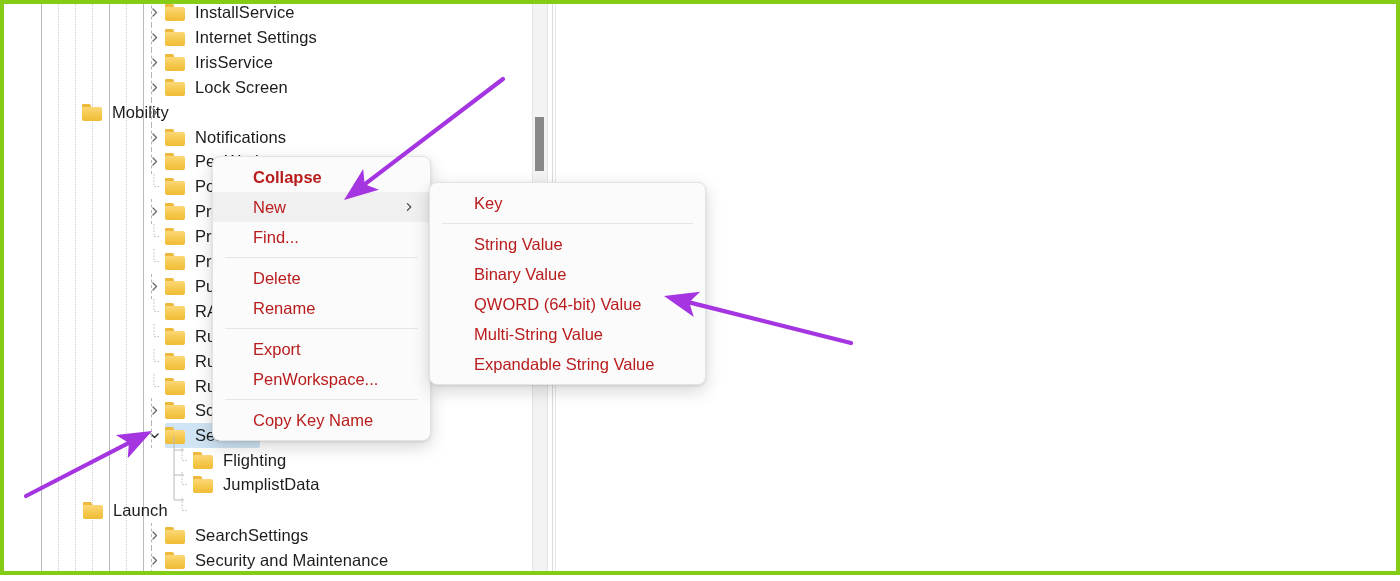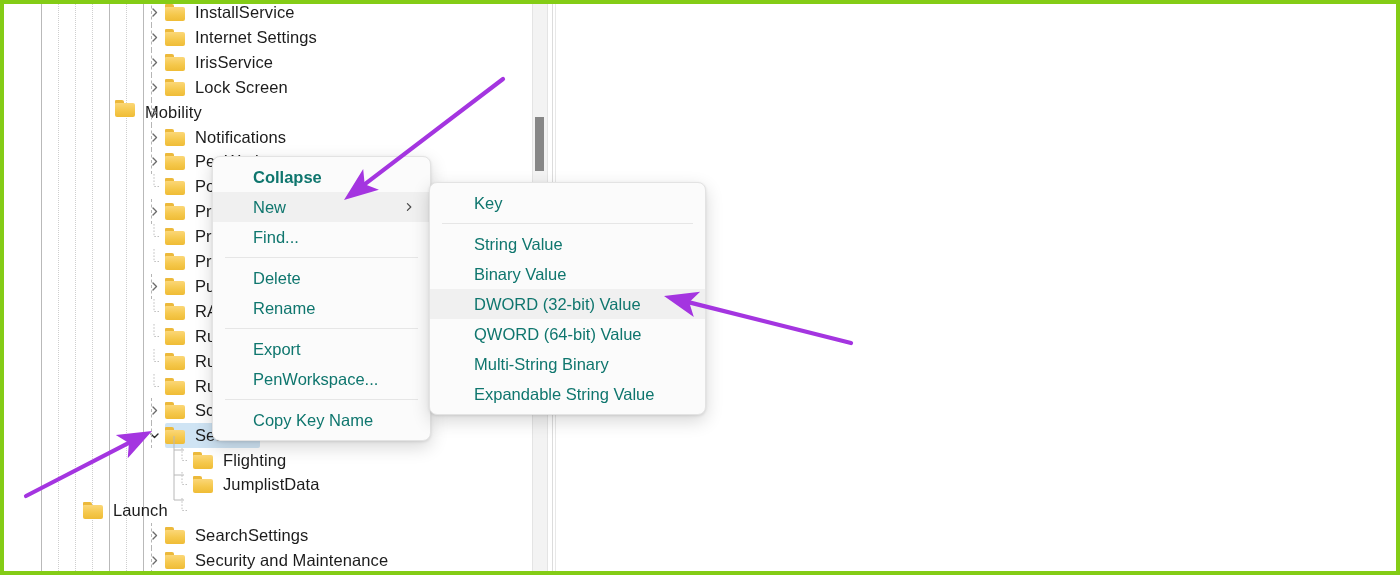--- a/index.html
+++ b/index.html
@@ -115,21 +115,21 @@
     overflow: hidden;
   }
   .mi {
     position: relative;
     height: 30px;
     display: flex;
     align-items: center;
     padding-left: 40px;
     padding-right: 14px;
     font-size: 16.5px;
-    color: #0f766e;
+    color: #b91c1c;
     white-space: nowrap;
   }
   .mi.bold { font-weight: bold; }
   .mi.hl { background: #f0f0f0; }
   .msep {
     height: 1px;
     background: #e6e6e6;
     margin: 5px 12px;
   }
   .submark {
@@ -218,21 +218,21 @@
           <div class="label">IrisService</div>
         </div>
       </div>
       <div class="row" style="top: 95.6px;">
         <div class="chev" style="left: 142px; top: 0px;">
           <svg width="11" height="11" viewBox="0 0 11 11">
             <path d="M4 2 L7.5 5.5 L4 9" fill="none" stroke="#6b6b6b" stroke-width="1.4" stroke-linecap="round" stroke-linejoin="round"></path>
           </svg>
         </div>
         <div class="dashline" style="left: 147px; top: 0px; height: 25px;"></div>
-        <div style="display: flex; align-items: flex-start; margin-left: 111px;">
+        <div style="display: flex; align-items: center; margin-left: 78px;">
           <div class="folder">
             <div class="tab"></div>
             <div class="body"></div>
           </div>
           <div class="label">Mobility</div>
         </div>
       </div>
       <div class="row" style="top: 120.5px;">
         <div class="chev" style="left: 142px; top: 0px;">
           <svg width="11" height="11" viewBox="0 0 11 11">
@@ -552,28 +552,25 @@
       <div class="mi">
         <span>Key</span>
       </div>
       <div class="msep"></div>
       <div class="mi">
         <span>String Value</span>
       </div>
       <div class="mi">
         <span>Binary Value</span>
       </div>
-      <div class="mi hl">
-        <span>DWORD (32-bit) Value</span>
-      </div>
       <div class="mi">
         <span>QWORD (64-bit) Value</span>
       </div>
       <div class="mi">
-        <span>Multi-String Binary</span>
+        <span>Multi-String Value</span>
       </div>
       <div class="mi">
         <span>Expandable String Value</span>
       </div>
     </div>
 
   <svg class="arrow" style="left:0;top:0" width="1400" height="581" viewBox="0 0 1400 581">
     <g id="arrow-group">
         <line x1="499" y1="75" x2="359.8944065116399" y2="180.86023152258852" stroke="#a435e0" stroke-width="4.2" stroke-linecap="round"></line>
         <path d="M340,196 L359.18371324757624,165.06482348466767 L360.69018277210546,180.25464078349208 L374.9290724640842,185.75500625677313 Z" fill="#a435e0"></path>

